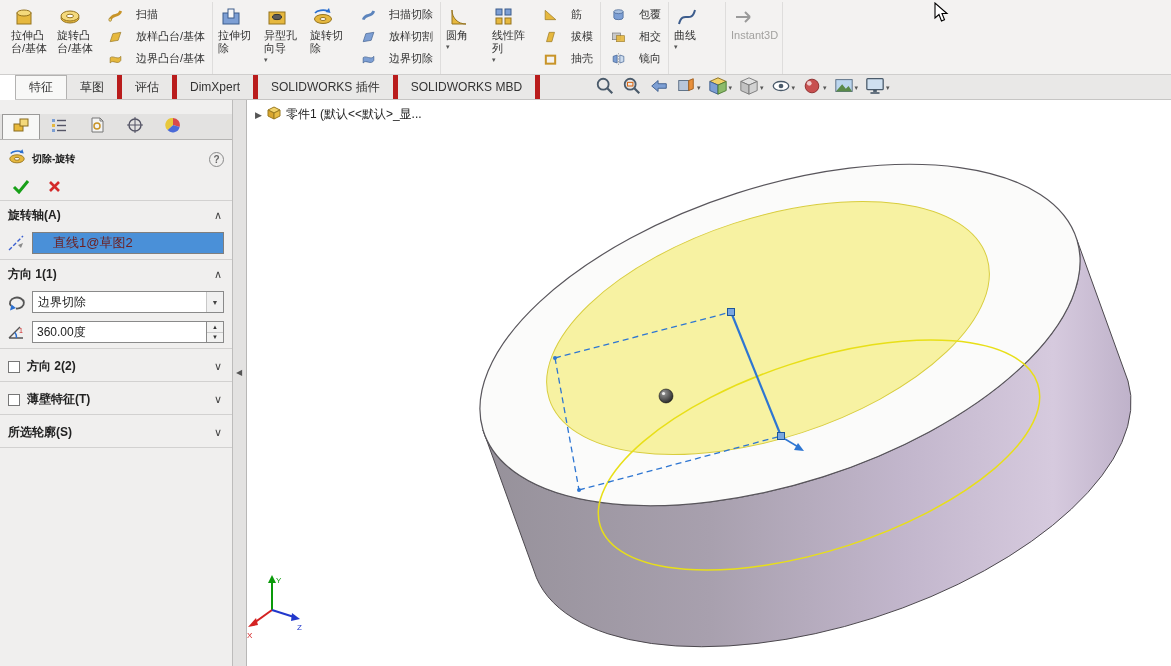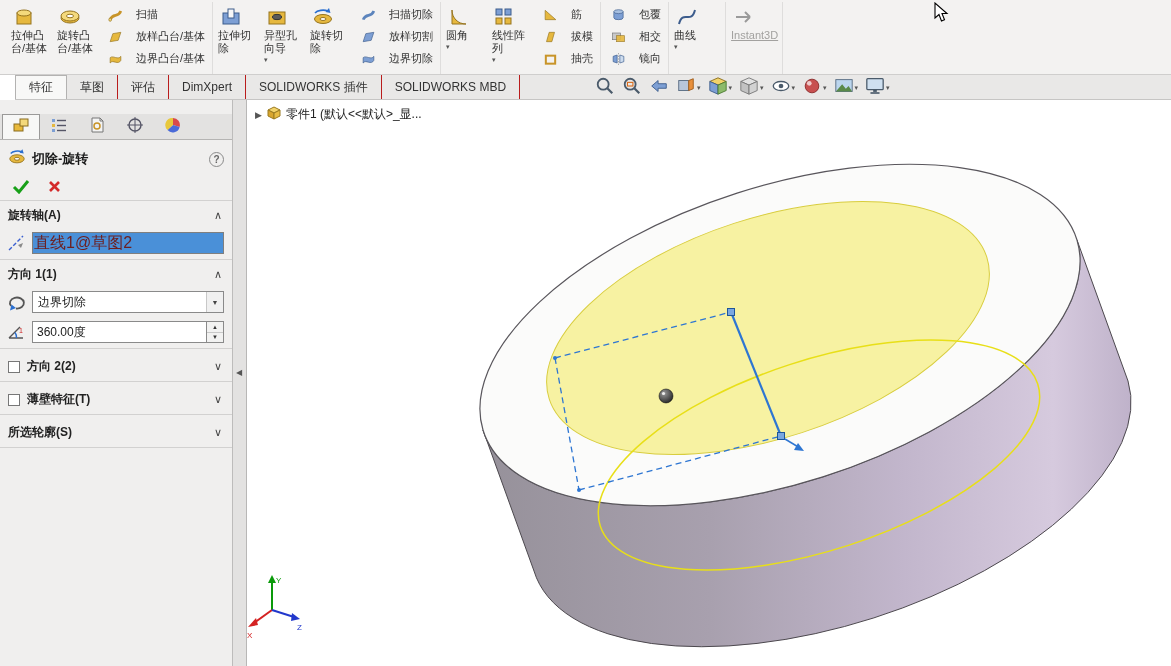--- a/index.html
+++ b/index.html
@@ -8,33 +8,33 @@
 
   
   .ribbon { position:absolute; left:0; top:0; width:1171px; height:75px;
             background:#f3f2f1; border-bottom:1px solid #cfcecd;
             display:flex; align-items:stretch; padding:2px 0 0 6px; }
   .rgroup { display:flex; padding:0 5px; border-right:1px solid #dedddc; }
   .bigbtn { width:46px; display:flex; flex-direction:column; align-items:flex-start;
             padding-top:3px; font-size:11px; line-height:13px; color:#333; cursor:default; }
   .bigbtn .ic { width:26px; height:24px; }
   .bigbtn .ic svg { width:100%; height:100%; }
-  .bigbtn.disabled { color:#a2a19f;text-decoration:underline; }
+  .bigbtn.disabled { color:#a2a19f; }
   .bigbtn .arrow { font-size:7px; color:#555; line-height:7px; margin-top:1px; }
   .smallstack { display:flex; flex-direction:column; padding:4px 2px 0 4px; gap:5px; }
   .smallbtn { display:flex; align-items:center; gap:12px; font-size:11px; color:#333; height:17px; white-space:nowrap; }
   .smallbtn .ic { width:17px; height:16px; }
   .smallbtn .ic svg { width:100%; height:100%; }
 
   
   .tabrow { position:absolute; left:15px; top:75px; width:1171px; height:25px;
             background:#e9e8e7; border-bottom:1px solid #c6c5c4; }
   .tabs { display:flex; height:100%; }
   .tab { padding:0 13px; font-size:12px; color:#333; display:flex; align-items:center;
-         border-right:1px solid #b91c1c; height:100%; }
+         border-right:5px solid #b91c1c; height:100%; }
   .tab.active { background:#f8f8f7; border:1px solid #b3b2b1; border-bottom:none; }
   .headsup { position:absolute; left:578px; top:1px; height:23px; display:flex; align-items:center; gap:3px; }
   .hbtn { display:flex; align-items:center; height:22px; padding:0 2px; }
   .hbtn svg { width:20px; height:20px; }
   .hbtn .darr { font-size:7px; color:#555; margin-left:1px; }
 
   
   .content { position:absolute; left:0; top:100px; width:1171px; height:566px; }
   .panel { position:absolute; left:0; top:0; width:233px; height:566px;
            background:#f0efee; border-right:1px solid #bdbcbb; }
@@ -44,35 +44,35 @@
   .viewport { position:absolute; left:247px; top:0; width:924px; height:566px; background:#ffffff; }
 
   
   .pmtabs { display:flex; height:26px; margin-top:14px; background:#e3e2e1;
             border-bottom:1px solid #b5b4b3; padding-left:2px; }
   .pmtab { width:38px; display:flex; align-items:center; justify-content:center; }
   .pmtab svg { width:18px; height:18px; }
   .pmtab.active { background:#f7f7f6; border:1px solid #9a9998; border-bottom:none; }
   .pmtitle { display:flex; align-items:center; gap:6px; padding:8px 8px 5px 8px; }
   .pmtitle .tic svg { width:18px; height:18px; }
-  .pmtitle .ttl { font-size:13px; font-weight:bold; color:#1a1a1a; }
+  .pmtitle .ttl { font-size:10px; font-weight:bold; color:#1a1a1a; }
   .help { margin-left:auto; width:15px; height:15px; border-radius:50%; border:1.5px solid #8a8a8a;
           color:#666; font-size:10px; font-weight:bold; display:flex; align-items:center; justify-content:center; }
   .okrow { display:flex; align-items:center; gap:18px; padding:4px 12px 6px 12px; }
   .okrow svg { display:block; }
   .sep { height:1px; background:#d2d1d0; }
   .sechead { display:flex; align-items:center; padding:6px 10px 5px 8px;
              font-size:12px; font-weight:bold; color:#222;gap:7px; }
   .sechead .chev { margin-left:auto; font-size:11px; color:#444; font-weight:normal; }
   .pmrow { display:flex; align-items:center; gap:4px; padding:3px 8px 5px 4px; }
   .rowic { flex:0 0 24px; width:24px; height:22px; display:flex; align-items:center; justify-content:center; }
   .rowic svg { width:20px; height:20px; }
   .selbox { flex:1; height:22px; background:#fff; border:1px solid #7f7f7f; padding:0; }
   .selbox .item { height:20px; line-height:20px; background:#4a90d8; color:#6d1f1f;
-                  font-size:16px; padding:0 1px; overflow:hidden; white-space:nowrap; }
+                  font-size:13px; padding:0 20px; overflow:hidden; white-space:nowrap; }
   .combo { flex:1; height:22px; background:#fff; border:1px solid #8a8a8a; display:flex;
            align-items:center; font-size:12px; color:#222; padding-left:5px; }
   .combo .darr { margin-left:auto; width:17px; align-self:stretch; display:flex; align-items:center;
                  justify-content:center; border-left:1px solid #c8c8c8; background:#f0f0f0; font-size:7px; color:#444; }
   .numwrap { flex:1; display:flex; }
   .numinput { flex:1; height:22px; background:#fff; border:1px solid #8a8a8a; font-size:12px;
               color:#222; display:flex; align-items:center; padding-left:4px; }
   .spin { width:17px; height:22px; border:1px solid #8a8a8a; border-left:none; display:flex; flex-direction:column; }
   .spin > div { flex:1; background:#f2f2f1; display:flex; align-items:center; justify-content:center;
                 font-size:6px; color:#333; border-bottom:1px solid #c8c8c8; }

